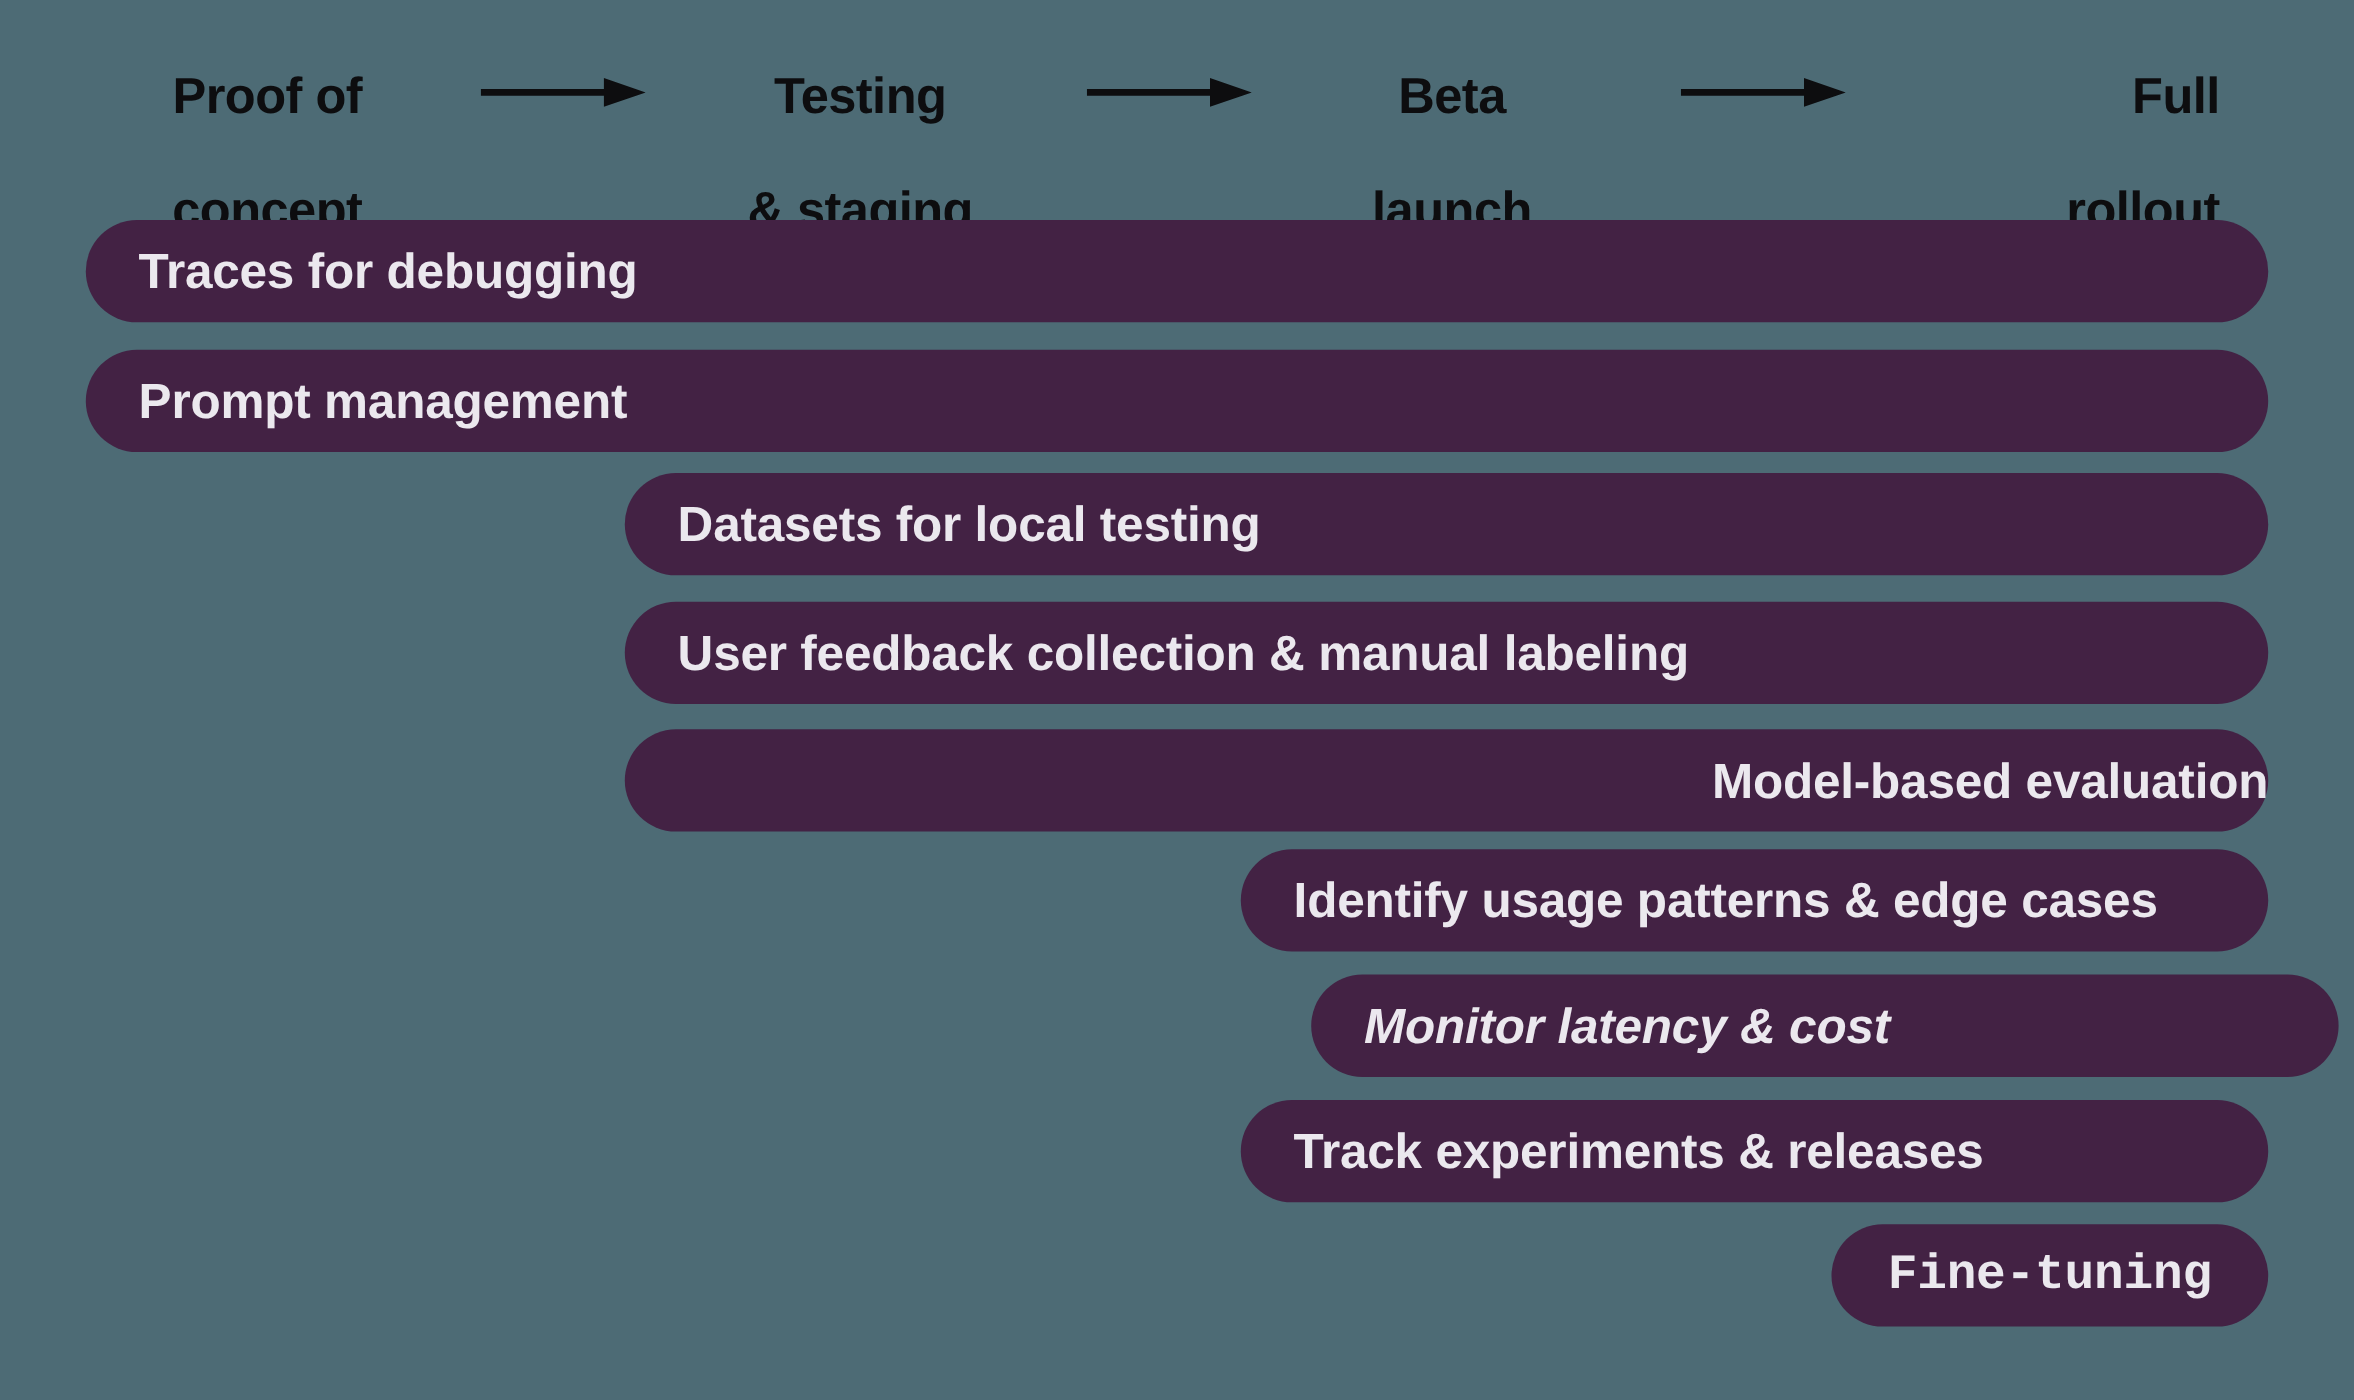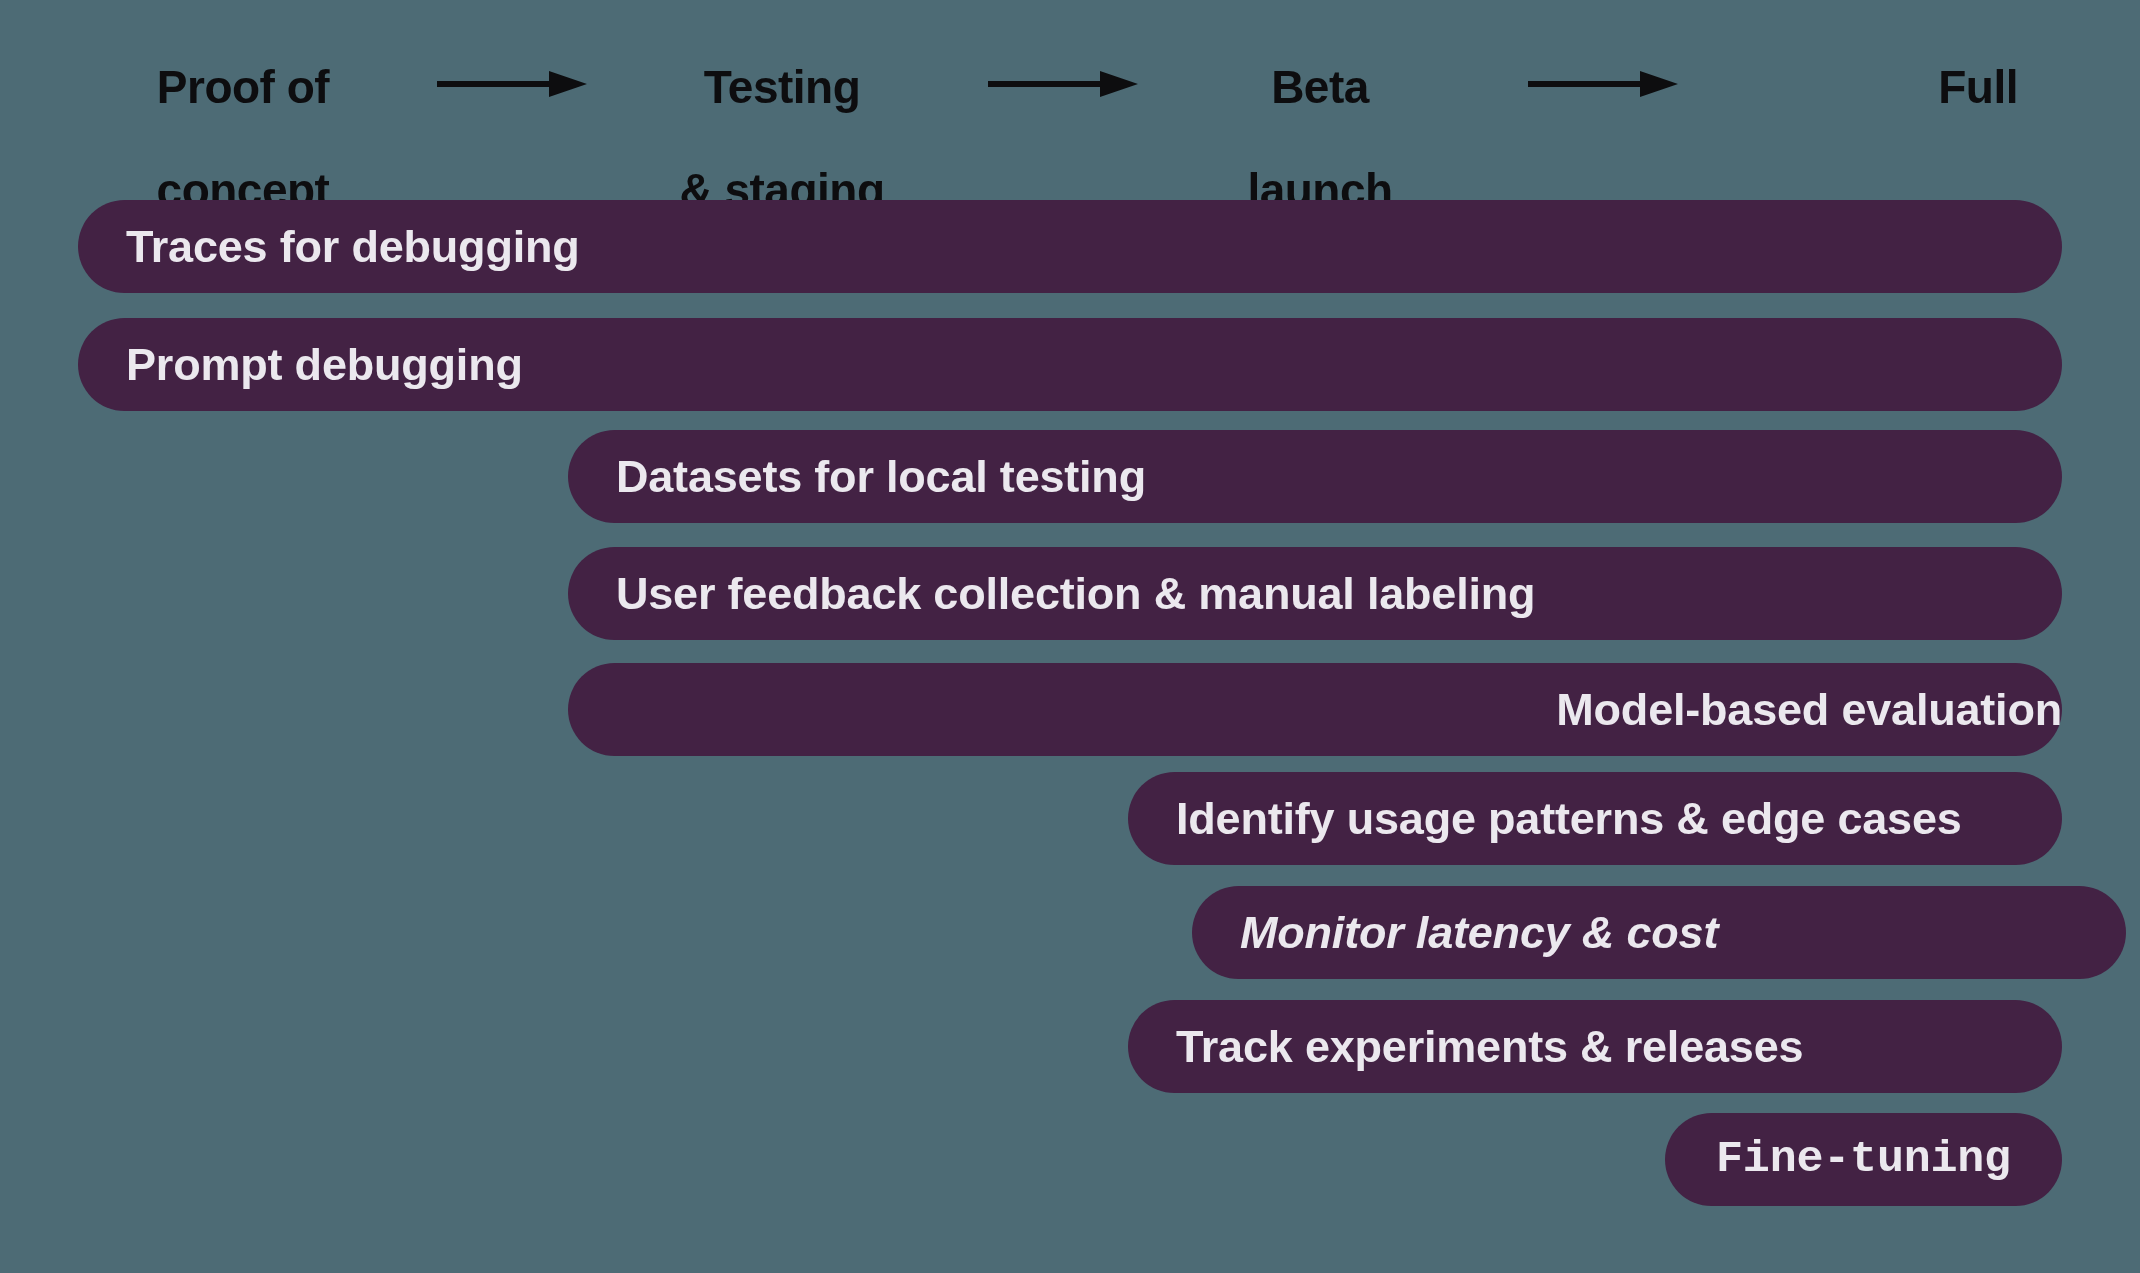--- a/index.html
+++ b/index.html
@@ -120,31 +120,32 @@
     </div>
 
     <div class="stage-arrow" style="left:1528px; width:150px;">
       <svg width="150" height="40" viewBox="0 0 150 40" aria-hidden="true">
         <path d="M0 17 H112 V7 L150 20 L112 33 V23 H0 Z" fill="#0d0d0f"></path>
       </svg>
     </div>
 
     <div class="stage-label" style="left:1718px; width:300px;text-align:right;">
       <span class="l1">Full</span>
+      <span class="l2">rollout</span>
     </div>
   </div>
 
   <div class="bars-layer">
 
     <div class="bar align-left" style="left:78px; top:200px; width:1984px;">
       <span class="bar-label">Traces for debugging</span>
     </div>
 
     <div class="bar align-left" style="left:78px; top:318px; width:1984px;">
-      <span class="bar-label">Prompt debugging</span>
+      <span class="bar-label">Prompt management</span>
     </div>
 
     <div class="bar align-left" style="left:568px; top:430px; width:1494px;">
       <span class="bar-label">Datasets for local testing</span>
     </div>
 
     <div class="bar align-left" style="left:568px; top:547px; width:1494px;">
       <span class="bar-label">User feedback collection &amp; manual labeling</span>
     </div>
 

